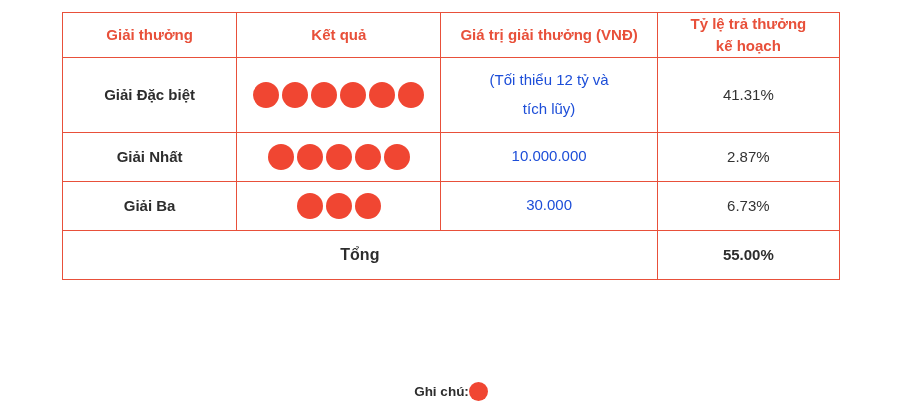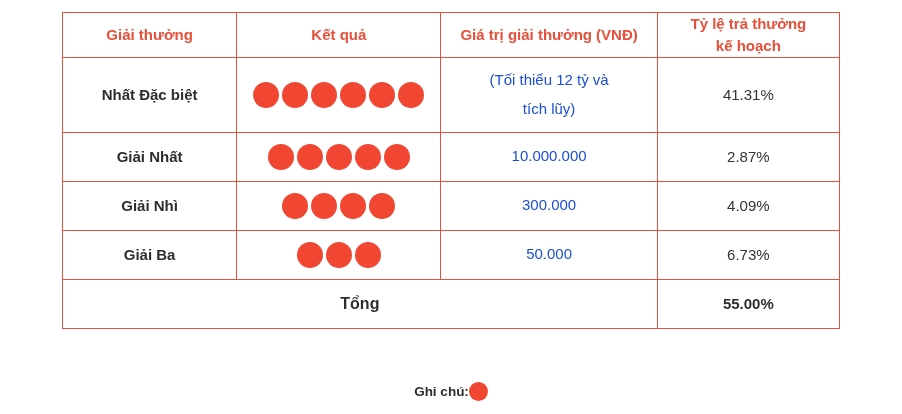--- a/index.html
+++ b/index.html
@@ -147,21 +147,21 @@
           <th>Giá trị giải thưởng (VNĐ)</th>
           <th>
             <span>Tỷ lệ trả thưởng</span><br>
             <span>kế hoạch</span>
           </th>
         </tr>
       </thead>
       <tbody>
 
         <tr class="special">
-          <td class="prize-name">Nhất Đặc biệt</td>
+          <td class="prize-name">Giải Đặc biệt</td>
           <td class="balls">
             <div class="ball-row">
               <span class="ball"></span>
               <span class="ball"></span>
               <span class="ball"></span>
               <span class="ball"></span>
               <span class="ball"></span>
               <span class="ball"></span>
             </div>
           </td>
@@ -180,44 +180,31 @@
               <span class="ball"></span>
               <span class="ball"></span>
               <span class="ball"></span>
               <span class="ball"></span>
             </div>
           </td>
           <td class="value">10.000.000</td>
           <td class="rate">2.87%</td>
         </tr>
 
-        <tr class="normal">
-          <td class="prize-name">Giải Nhì</td>
-          <td class="balls">
-            <div class="ball-row">
-              <span class="ball"></span>
-              <span class="ball"></span>
-              <span class="ball"></span>
-              <span class="ball"></span>
-            </div>
-          </td>
-          <td class="value">300.000</td>
-          <td class="rate">4.09%</td>
-        </tr>
 
         <tr class="normal">
           <td class="prize-name">Giải Ba</td>
           <td class="balls">
             <div class="ball-row">
               <span class="ball"></span>
               <span class="ball"></span>
               <span class="ball"></span>
             </div>
           </td>
-          <td class="value">50.000</td>
+          <td class="value">30.000</td>
           <td class="rate">6.73%</td>
         </tr>
 
         <tr class="total">
           <td class="total-label" colspan="3">Tổng</td>
           <td class="total-value">55.00%</td>
         </tr>
 
       </tbody>
     </table>

